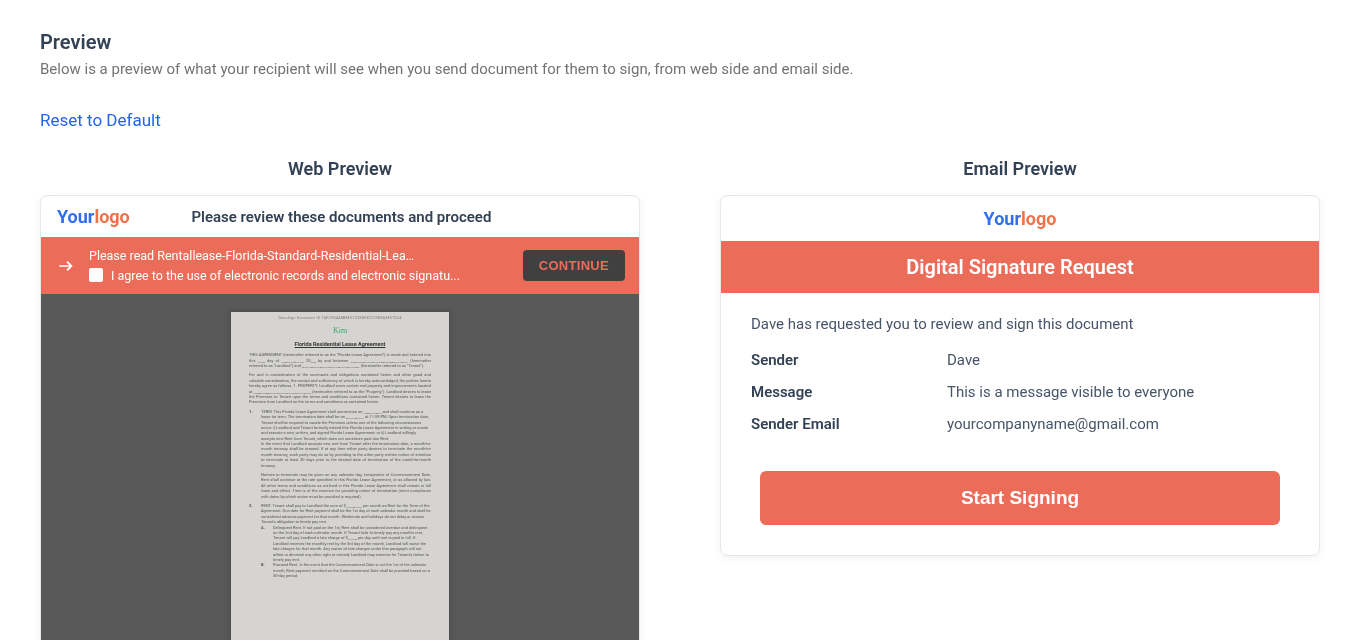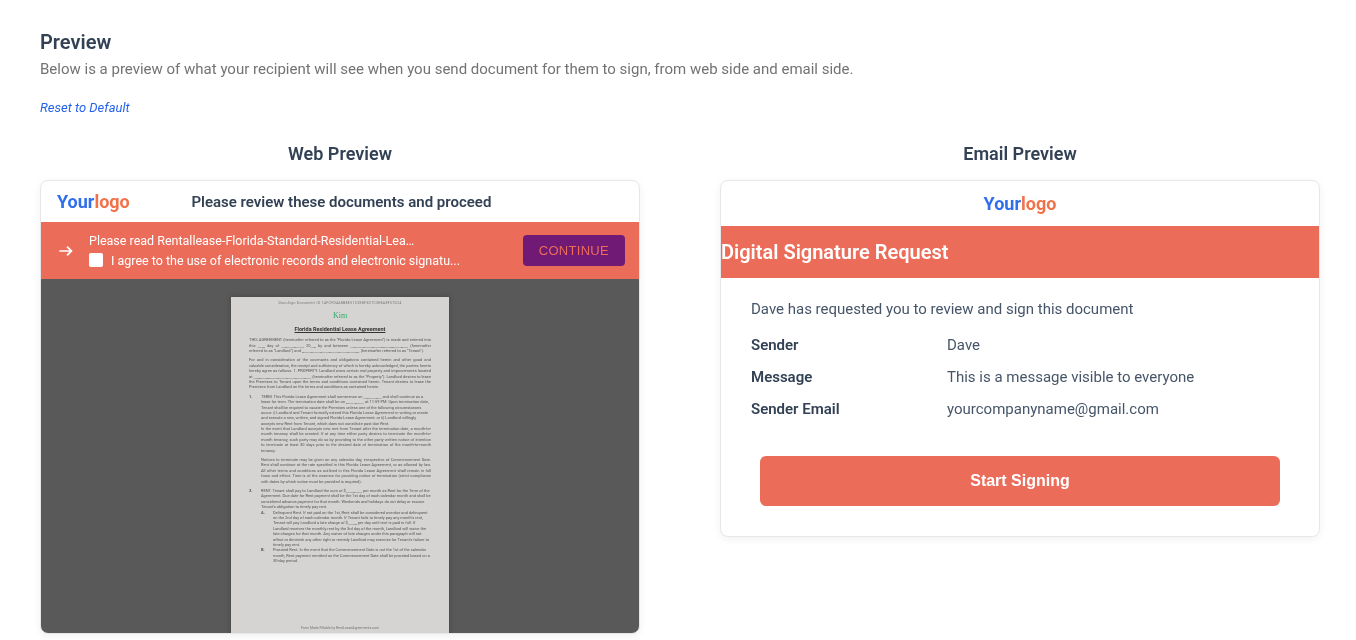--- a/index.html
+++ b/index.html
@@ -27,24 +27,23 @@
     font-weight: 600;
     color: #334155;
     margin-bottom: 6px;
   }
   .subtitle {
     font-size: 15px;
     color: #737373;
   }
   .reset-link {
     color: #2563eb;
-    font-size: 13px;
+    font-size: 17px;
     cursor: pointer;
-    margin-top: 22px;
-    font-style: italic;
+    margin-top: 32px;
   }
   .previews {
     display:flex;
     gap: 80px;
     margin-top: 28px;
     align-items: flex-start;
   }
   .col { flex: 0 0 600px; }
   .col-title {
     text-align:center;
@@ -87,23 +86,23 @@
     width:22px; height:22px; flex:0 0 22px;
     display:flex; align-items:center; justify-content:center;
   }
   .bar-text-wrap { flex:1; color:#fff; font-size:12.5px; line-height:1.4; }
   .bar-line1 { white-space:nowrap; overflow:hidden; text-overflow:ellipsis; max-width:330px; }
   .bar-line2 { display:flex; align-items:center; gap:8px; margin-top:2px; }
   .chk {
     width:14px; height:14px; background:#fff; border-radius:2px; flex:0 0 14px;
   }
   .continue-btn {
-    background:#701a75;
+    background:#404040;
     color:#ec6c5a;
-    font-weight:400;
+    font-weight:700;
     font-size:13px;
     letter-spacing:0.3px;
     padding:8px 16px;
     border-radius:4px;
     border:none;
     cursor:pointer;
   }
   .doc-area {
     flex:1;
     background:#595959;
@@ -147,39 +146,40 @@
   
   .email-card { width: 600px; }
   .email-top {
     display:flex; justify-content:center; padding:12px 0;
   }
   .dsr-bar {
     background:#ec6c5a;
     color:#fff;
     font-size:20px;
     font-weight:600;
+    text-align:center;
     padding:14px 0;
   }
   .email-body { padding:22px 30px 24px 30px; }
   .intro {
     font-size:15px;
     color:#475569;
     margin-bottom:18px;
   }
   .row { display:flex; margin-bottom:14px; font-size:15px; }
   .row .lbl { flex:0 0 160px; font-weight:600; color:#334155; }
   .row .val { flex:1; color:#475569;margin-left:36px; }
   .start-btn {
     display:block;
     width:520px;
     margin:24px auto 6px auto;
     background:#ec6c5a;
     color:#fff;
     border:none;
-    font-size:16px;
+    font-size:19px;
     font-weight:600;
     padding:16px 0;
     border-radius:6px;
     cursor:pointer;
   }
 </style>
 </head>
 <body>
 
 <div class="container">

